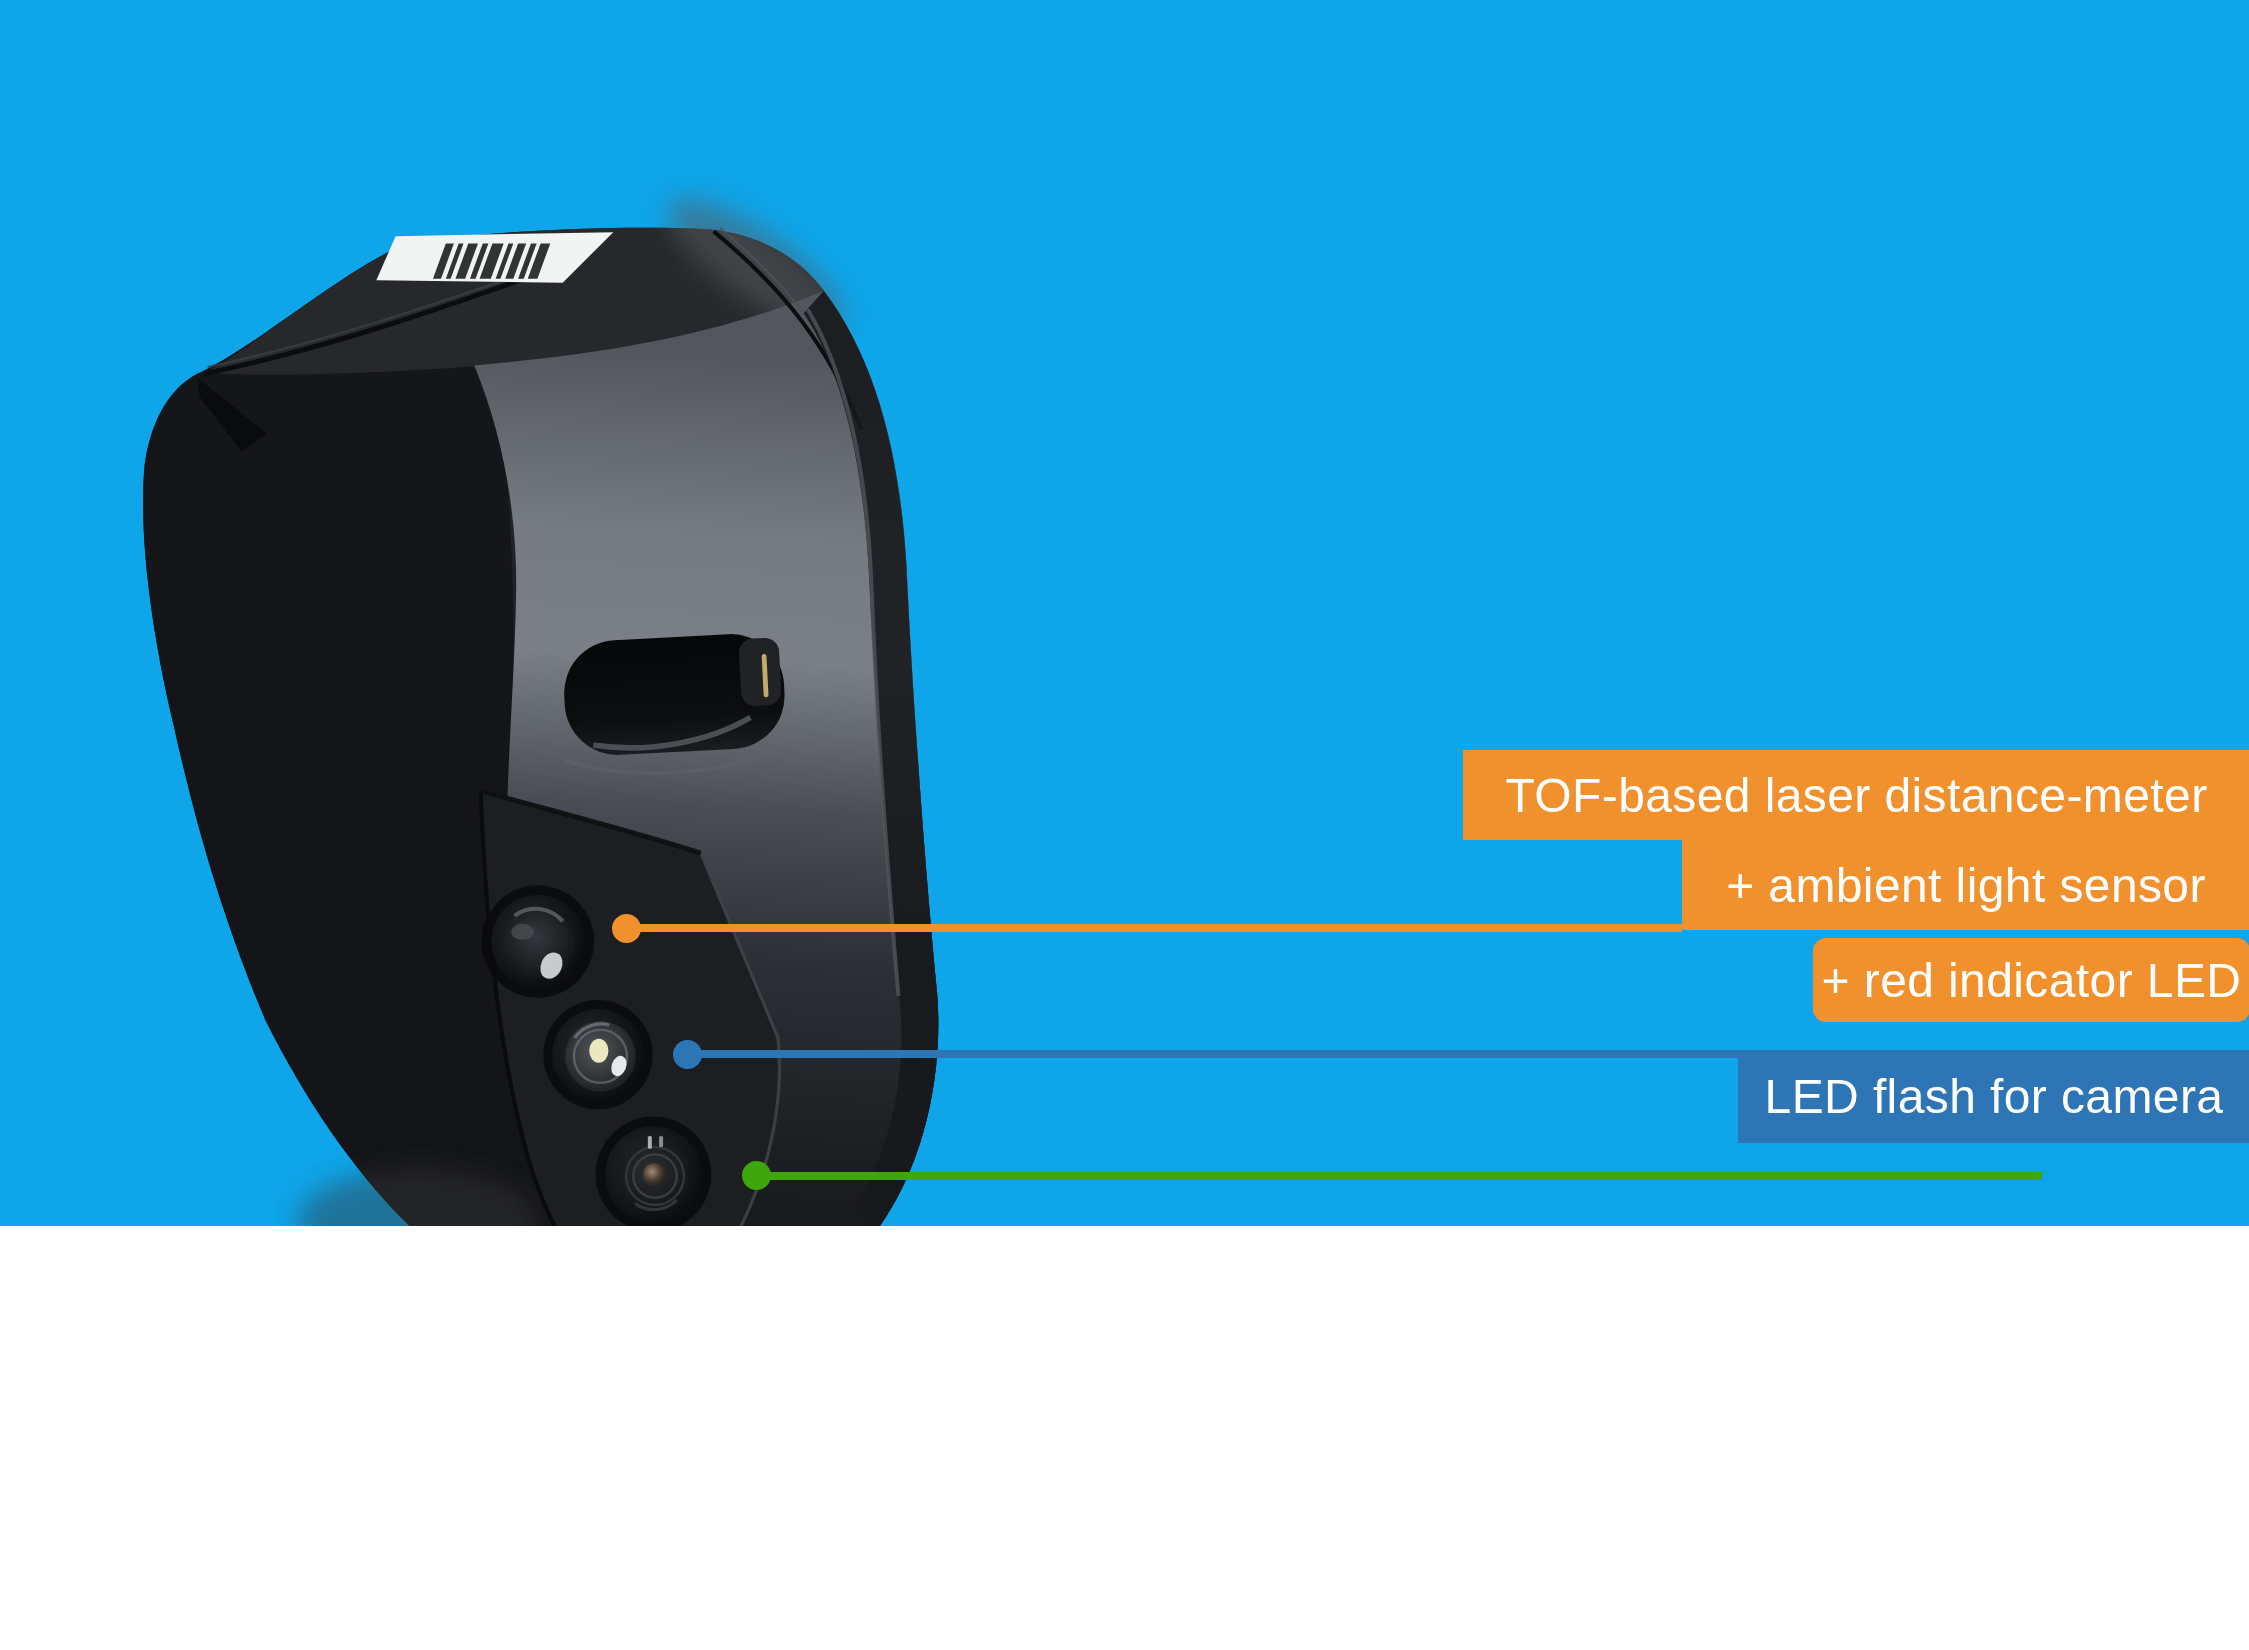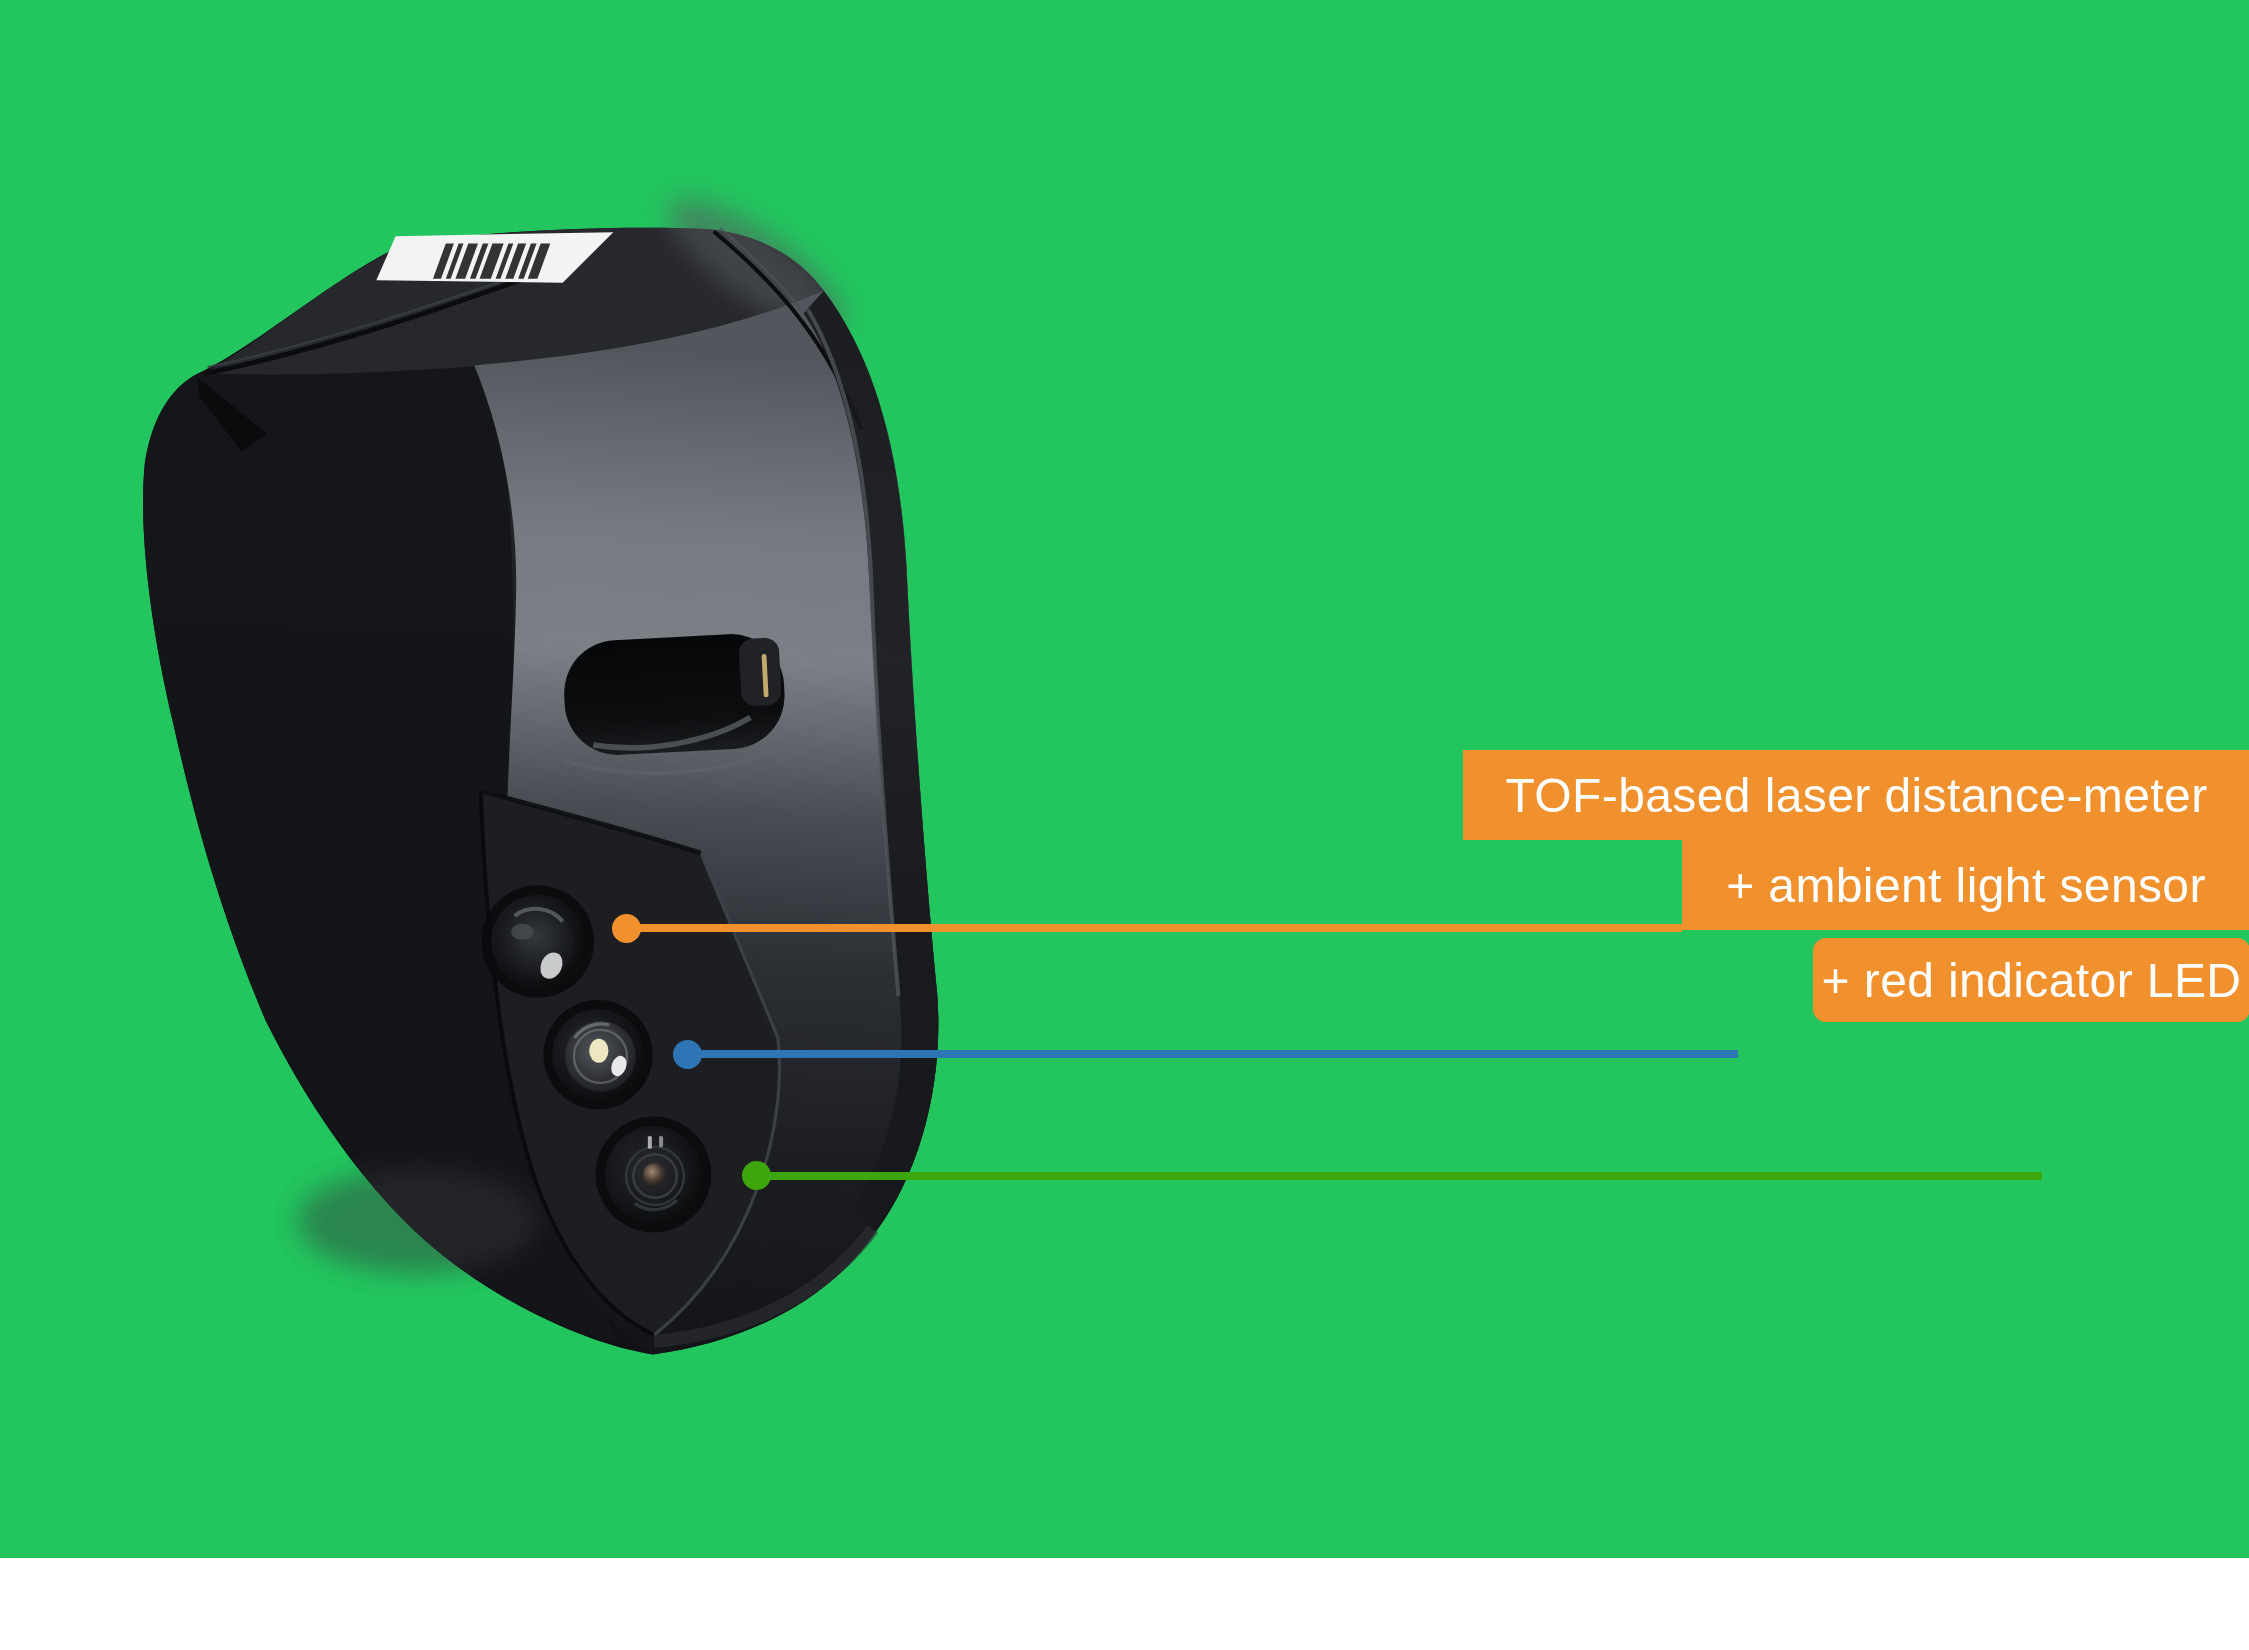--- a/index.html
+++ b/index.html
@@ -1,19 +1,19 @@
 <!DOCTYPE html>
 <html style="font-size:13px"><head>
 <meta charset="utf-8">
 <style>
   html,body{margin:0;padding:0;background:#ffffff;}
   .canvas{
     position:relative;
-    width:2250px;height:1558px;
-    background:#22c55e;
+    width:2250px;height:1226px;
+    background:#0ea5e9;
     overflow:hidden;
     font-family:"Liberation Sans", sans-serif;
   }
   .device-svg{position:absolute;left:0;top:0;}
   .leader{position:absolute;height:8px;}
   .leader.orange{background:#F0912D;}
   .leader.blue{background:#2E75B5;}
   .leader.green{background:#3DA60D;}
   .dot{position:absolute;width:29px;height:29px;border-radius:50%;}
   .dot.orange{background:#F0912D;}
@@ -230,15 +230,16 @@
   <div class="leader blue" id="ln-flash"></div>
   <div class="leader green" id="ln-camera"></div>
 
   <div class="dot orange" id="dot-tof"></div>
   <div class="dot blue" id="dot-flash"></div>
   <div class="dot green" id="dot-camera"></div>
 
   <div class="callout orange" id="co-tof1">TOF-based laser distance-meter</div>
   <div class="callout orange" id="co-tof2">+ ambient light sensor</div>
   <div class="callout orange" id="co-tof3">+ red indicator LED</div>
+  <div class="callout blue" id="co-flash">LED flash for camera</div>
 
 </div>
 
 
 </body></html>

